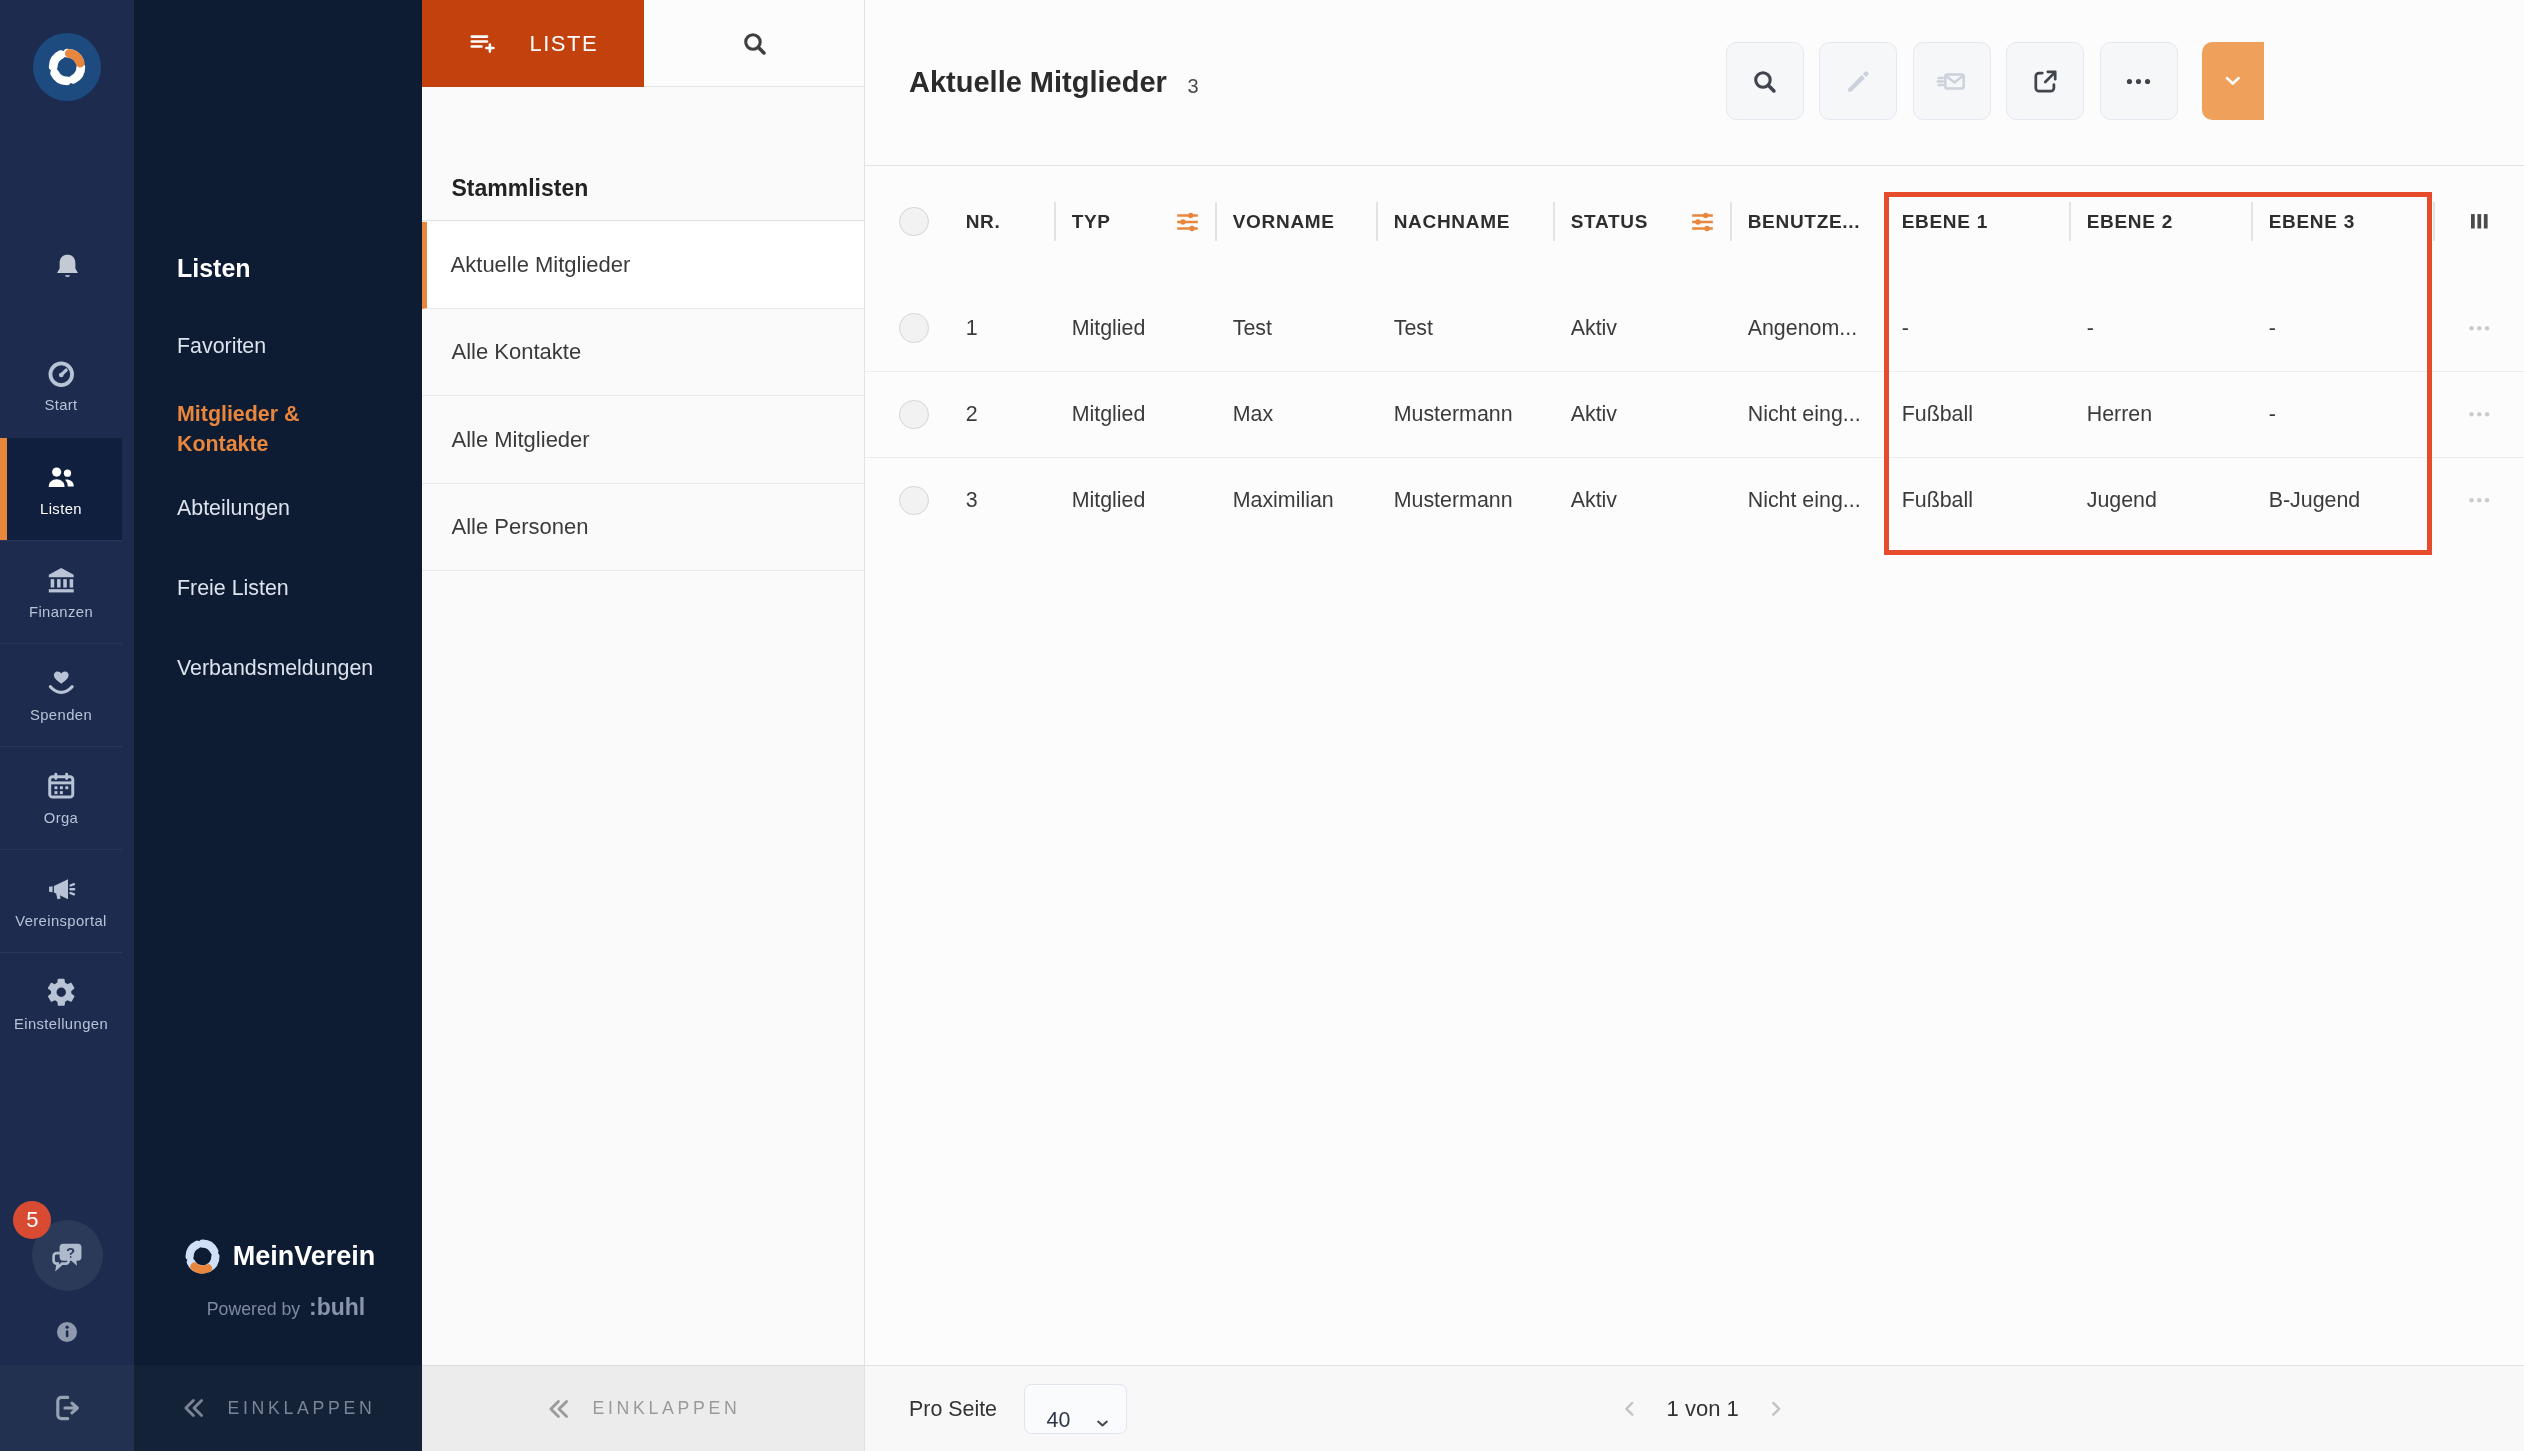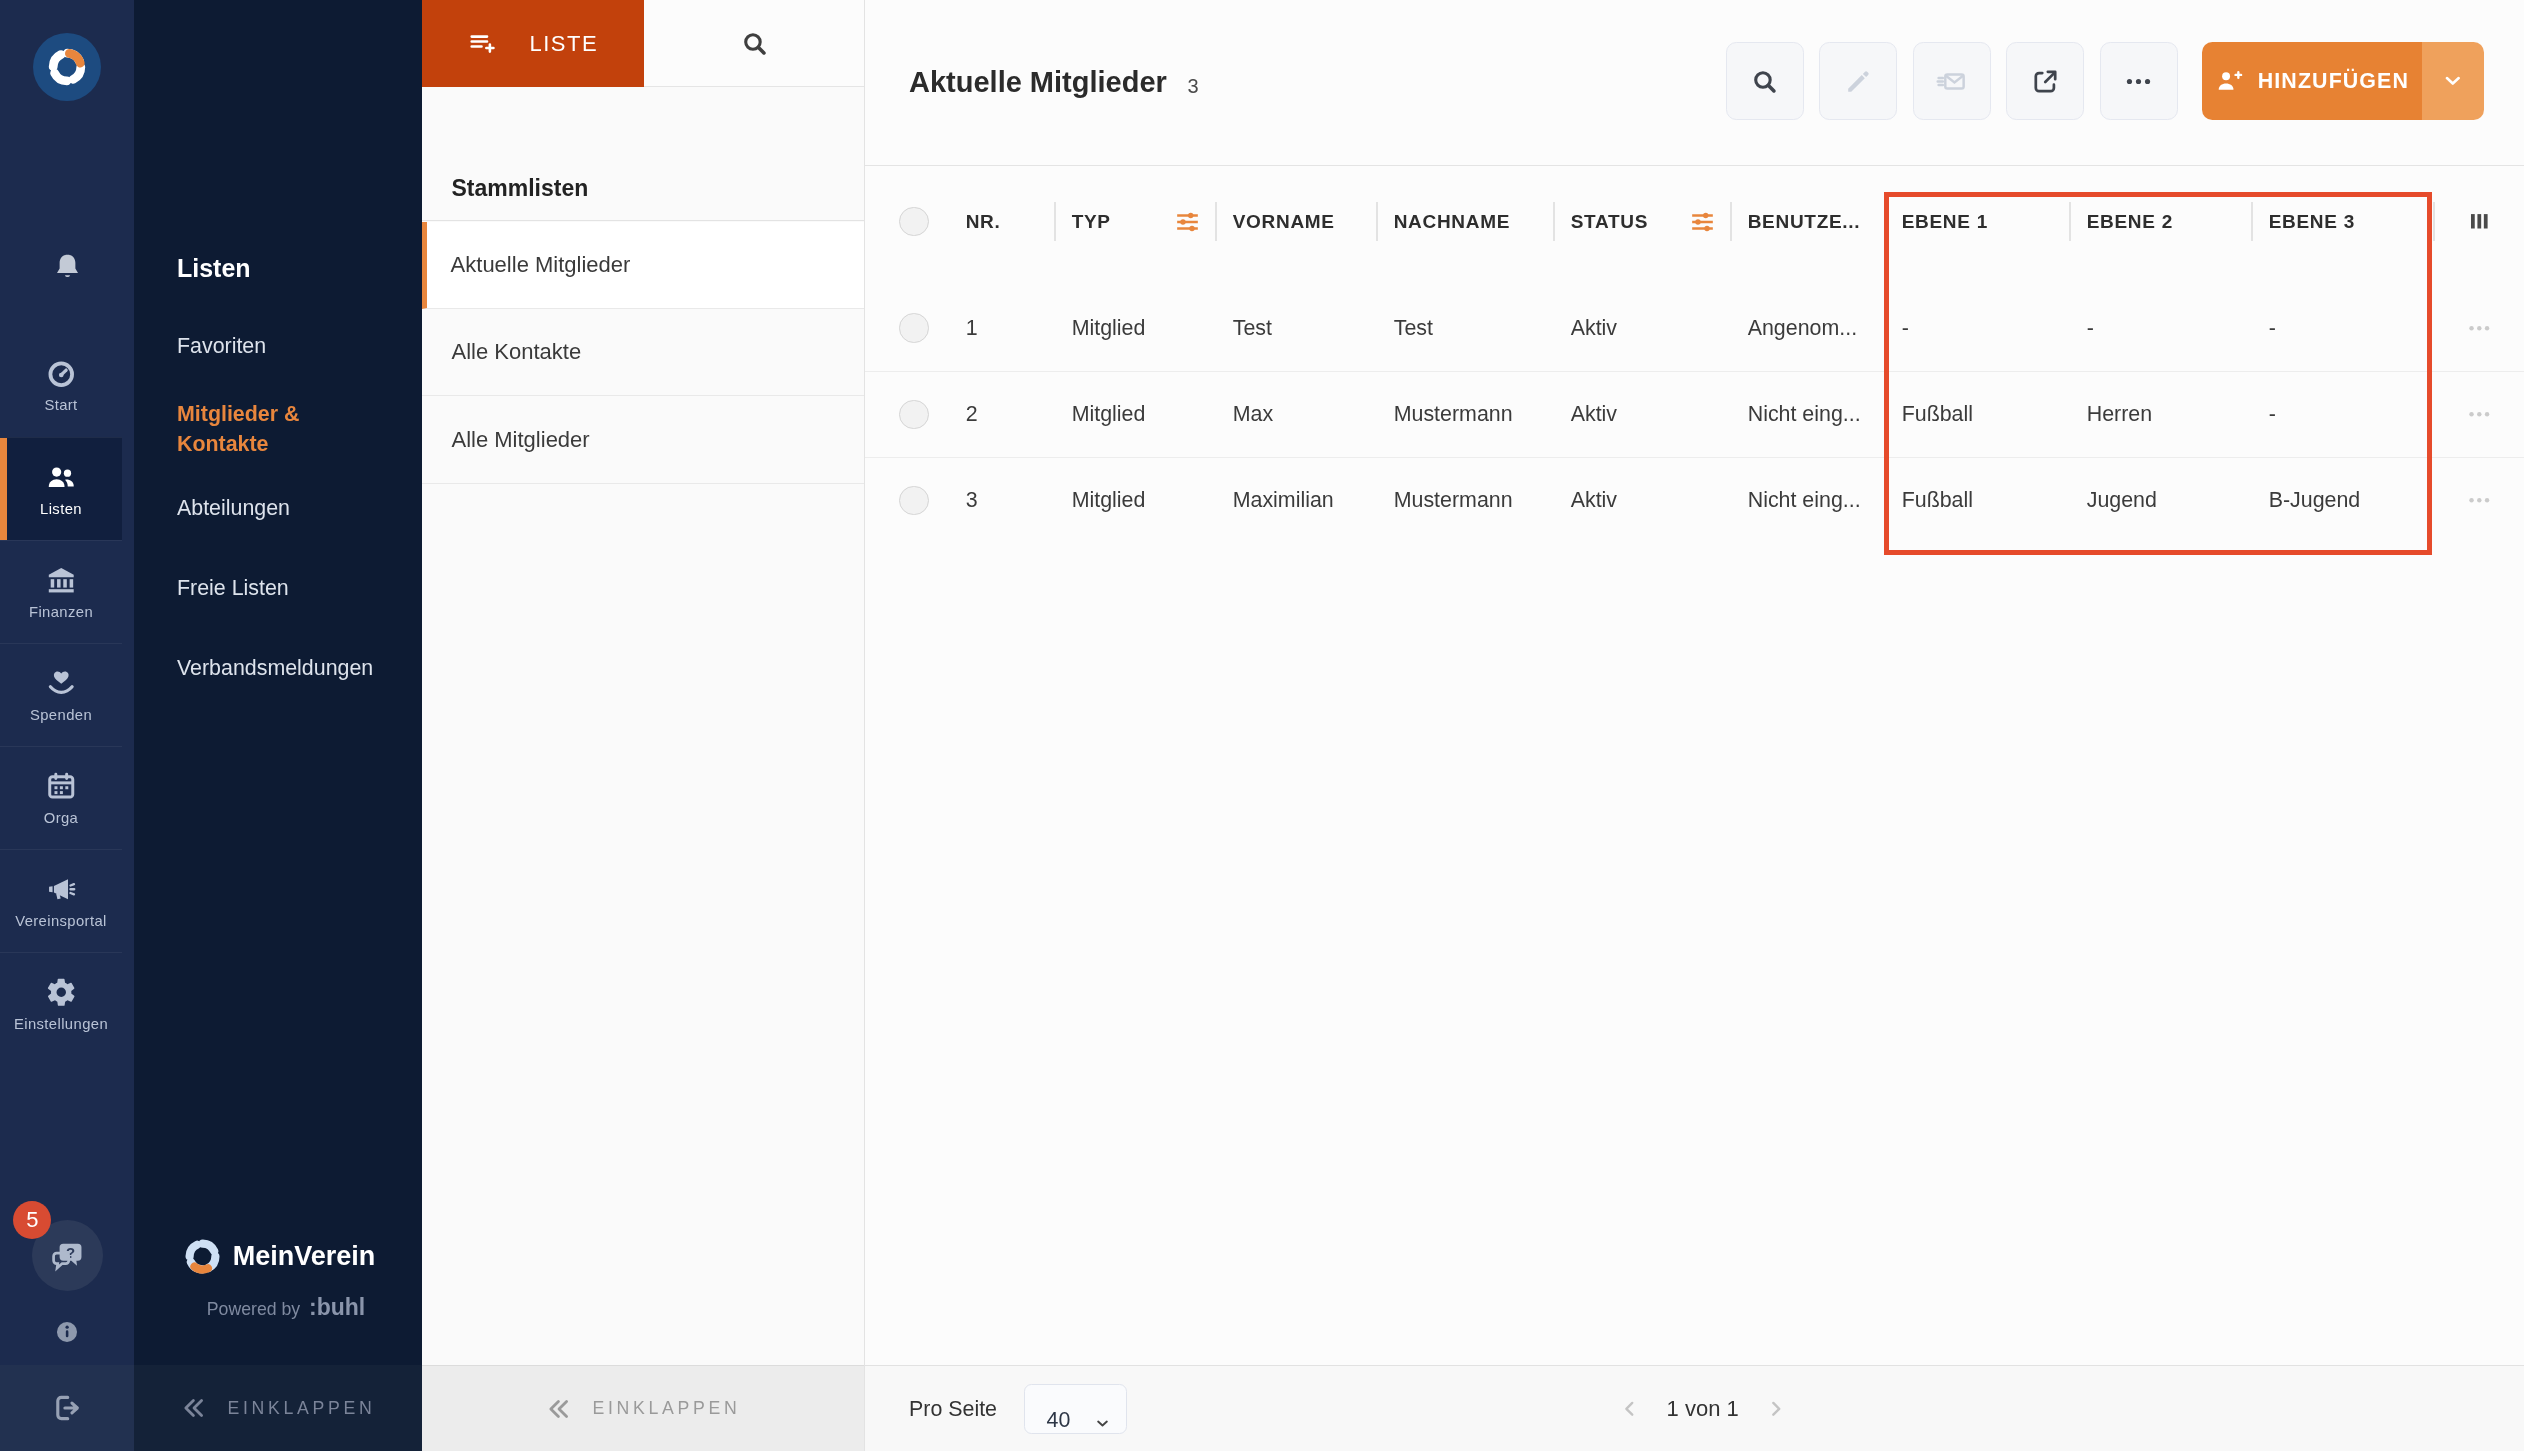--- a/index.html
+++ b/index.html
@@ -264,20 +264,21 @@
     </svg>
   </div>
 
   <div class="p3-section">
     <div class="p3-section-title">Stammlisten</div>
   </div>
 
   <div class="p3-item active" style="top:222px">Aktuelle Mitglieder</div>
   <div class="p3-item" style="top:397px">Alle Mitglieder</div>
   <div class="p3-item" style="top:309px">Alle Kontakte</div>
+  <div class="p3-item" style="top:484px">Alle Personen</div>
 
   <div class="collapse-bar">
     <svg class="ric" viewBox="0 0 24 24">
       <path d="M11.5 5.5L5 12l6.5 6.5M18.5 5.5L12 12l6.5 6.5" fill="none" stroke="currentColor" stroke-width="2.4" stroke-linecap="round" stroke-linejoin="round"></path>
     </svg>
     <span class="collapse-label">EINKLAPPEN</span>
   </div>
 </div>
 
 <div id="main">
@@ -316,28 +317,20 @@
     <div class="tool-btn">
       <svg class="ric" viewBox="0 0 24 24">
         <g fill="currentColor">
             <circle cx="5" cy="12" r="2"></circle>
             <circle cx="12" cy="12" r="2"></circle>
             <circle cx="19" cy="12" r="2"></circle>
           </g>
       </svg>
     </div>
     <div class="add-btn">
-      <div class="add-main">
-        <svg class="ric" viewBox="0 0 24 24">
-          <circle cx="9.5" cy="8" r="3.4" fill="currentColor"></circle>
-          <path fill="currentColor" d="M3.2 19.4v-.3c0-3 2.8-5 6.3-5s6.3 2 6.3 5v.3z"></path>
-          <path d="M17.6 6.8h4.8M20 4.4v4.8" stroke="currentColor" stroke-width="2" stroke-linecap="round" fill="none"></path>
-        </svg>
-        <span class="add-label">HINZUFÜGEN</span>
-      </div>
       <div class="add-chev">
         <svg class="ric" viewBox="0 0 24 24">
           <path d="M6 9.2l6 5.6 6-5.6" fill="none" stroke="currentColor" stroke-width="2.6" stroke-linecap="round" stroke-linejoin="round"></path>
         </svg>
       </div>
     </div>
   </div>
 
   <div class="thead tgrid">
     <div class="hc" style="padding-left:0">

